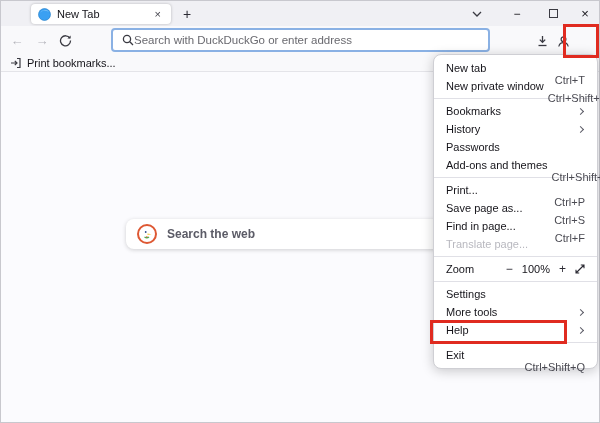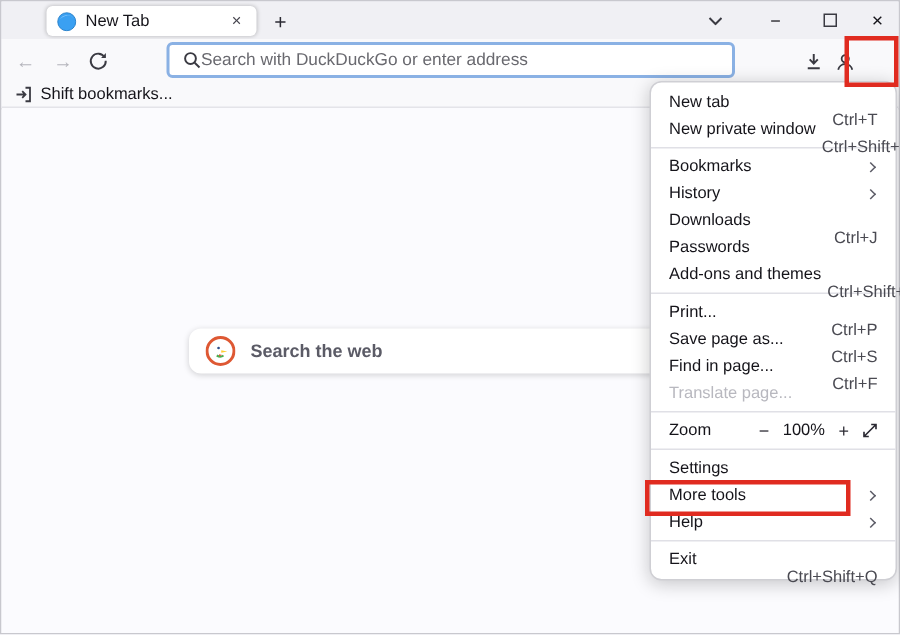--- a/index.html
+++ b/index.html
@@ -135,21 +135,21 @@
         <line x1="1" y1="9.5" x2="12" y2="9.5" stroke="#2b2a33" stroke-width="1.4"></line>
       </svg>
     </button>
   </div>
 
   <div class="bookmarks-bar">
     <svg width="12" height="12" viewBox="0 0 12 12">
       <path d="M7 1.5 h3 v9 h-3" fill="none" stroke="#3a3a42" stroke-width="1.2"></path>
       <path d="M1 6 h6 M4.8 3.8 L7 6 L4.8 8.2" fill="none" stroke="#3a3a42" stroke-width="1.2"></path>
     </svg>
-    <span>Shift bookmarks...</span>
+    <span>Print bookmarks...</span>
   </div>
 
   <div class="content">
     <div class="searchbox">
       <svg width="20" height="20" viewBox="0 0 20 20">
         <circle cx="10" cy="10" r="9" fill="#fff" stroke="#de5833" stroke-width="2"></circle>
         <circle cx="8.7" cy="8" r="0.9" fill="#2d4f8e"></circle>
         <path d="M10.5 9.5 l4 0.8 l-4 0.8z" fill="#fc3"></path>
         <path d="M7.5 13 q2.5 1.5 4.5 0" fill="none" stroke="#4caf50" stroke-width="1.4"></path>
         <path d="M9 12.2 l2.2 0.5 l-2.2 1z" fill="#de5833"></path>
@@ -168,24 +168,20 @@
         <span class="shortcut">Ctrl+Shift+P</span>
       </div>
       <div class="menu-sep"></div>
       <div class="menu-item">
         <span class="mi-label">Bookmarks</span>
         <span class="chev"></span>
       </div>
       <div class="menu-item">
         <span class="mi-label">History</span>
         <span class="chev"></span>
-      </div>
-      <div class="menu-item">
-        <span class="mi-label">Downloads</span>
-        <span class="shortcut">Ctrl+J</span>
       </div>
       <div class="menu-item">
         <span class="mi-label">Passwords</span>
       </div>
       <div class="menu-item">
         <span class="mi-label">Add-ons and themes</span>
         <span class="shortcut">Ctrl+Shift+A</span>
       </div>
       <div class="menu-sep"></div>
       <div class="menu-item">

